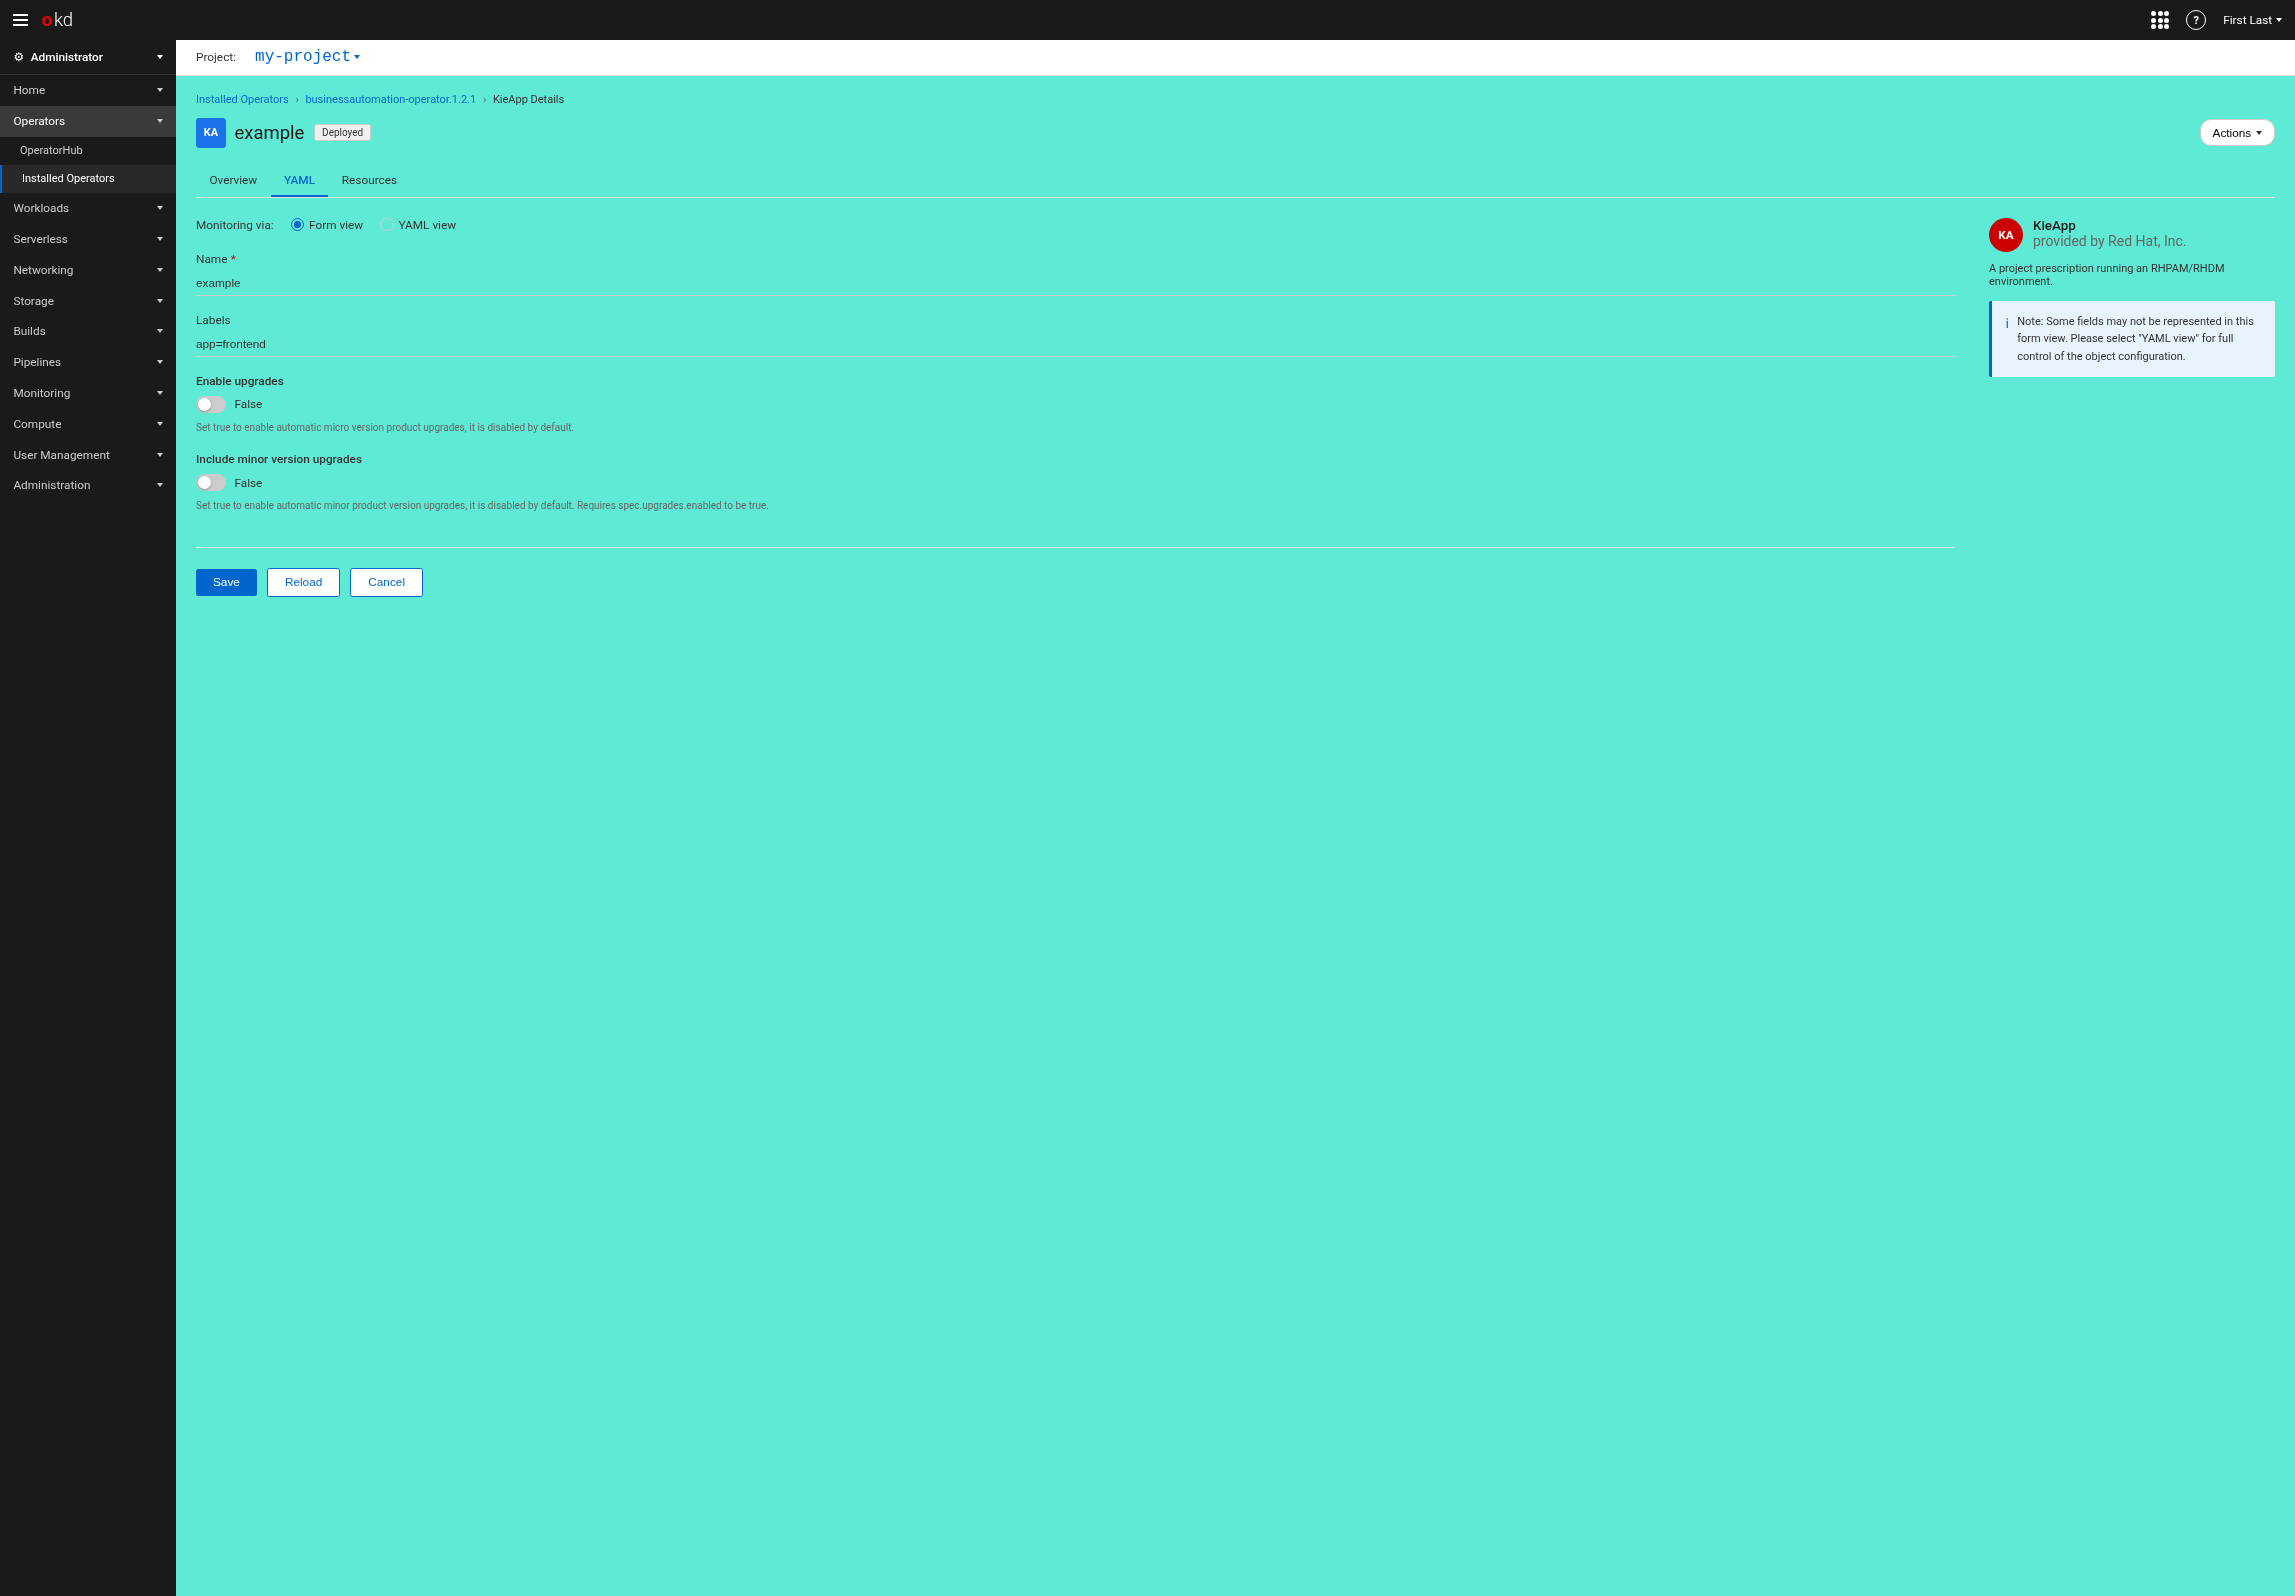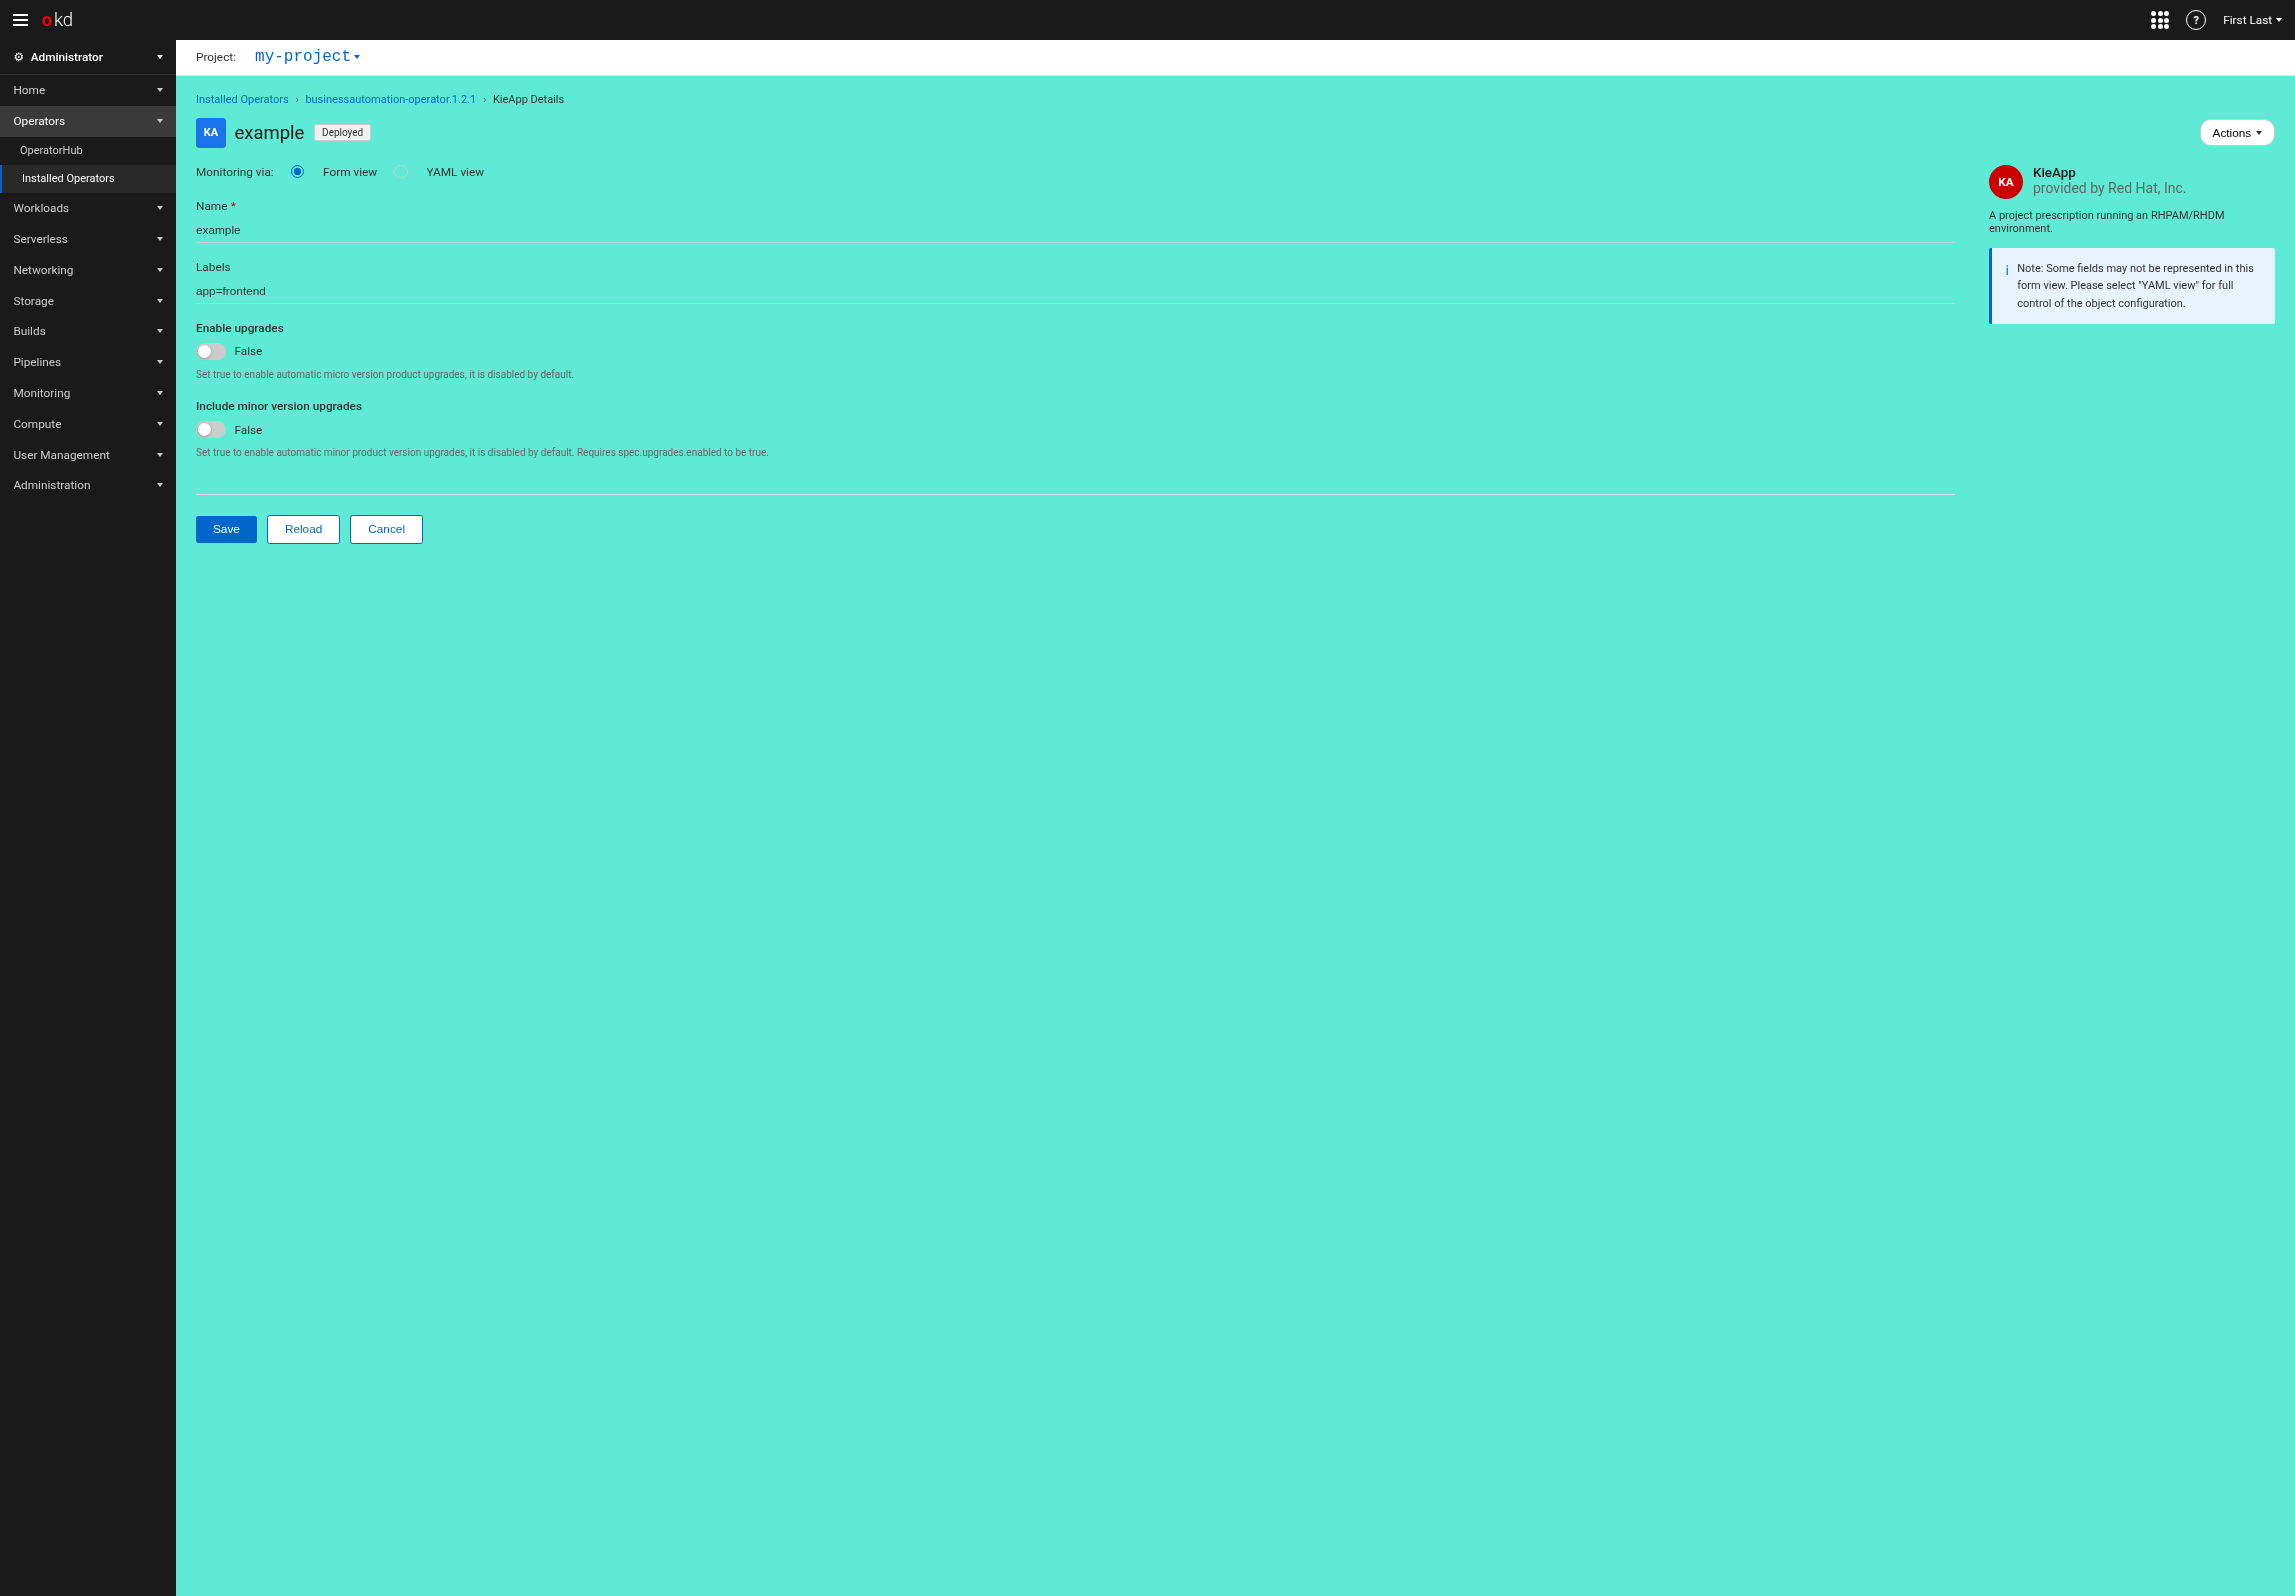--- a/index.html
+++ b/index.html
@@ -75,21 +75,21 @@
     .tabs { display: flex; border-bottom: 0.8px solid #e0e0e0; margin-bottom: 20px; }
     .tab { padding: 8.4px 13.4px; font-size: 11.8px; cursor: pointer; color: #333; border-bottom: 2.5px solid transparent; margin-bottom: -0.8px; }
     .tab.active { color: #06c; border-bottom-color: #06c; font-weight: 500; }
 
     
     .content-grid { display: grid; grid-template-columns: 1fr 286px; gap: 34px; }
 
     
     .configure-row { display: flex; align-items: center; gap: 17px; margin-bottom: 20px; }
     .configure-label { font-size: 11.8px; color: #333; }
-    .radio-option { display: flex; align-items: center; gap: 19px; cursor: pointer; font-size: 11.8px; color: #333; }
+    .radio-option { display: flex; align-items: center; gap: 5px; cursor: pointer; font-size: 11.8px; color: #333; }
     .radio-circle { width: 13.4px; height: 13.4px; border-radius: 50%; border: 1.7px solid #ccc; display: flex; align-items: center; justify-content: center; }
     .radio-circle.selected { border-color: #06c; }
     .radio-dot { width: 6.7px; height: 6.7px; border-radius: 50%; background: #06c; }
 
     .form-group { margin-bottom: 17px; }
     .form-label { font-size: 11.8px; color: #333; margin-bottom: 5px; display: flex; align-items: center; gap: 3.4px; }
     .required-star { color: #c00; }
     .form-input { width: 100%; border: none; border-bottom: 0.8px solid #ccc; padding: 5px 0; font-size: 11.8px; color: #333; outline: none; background: transparent; }
 
     .toggle-row { margin-bottom: 6.7px; display: flex; align-items: center; gap: 8.4px; }
@@ -243,20 +243,31 @@
         <span class="page-header-title">example</span>
         <span class="page-header-badge">Deployed</span>
         <div class="page-header-actions">
           <button class="actions-btn">
             <span>Actions</span>
             <span class="actions-btn-caret"></span>
           </button>
         </div>
       </div>
 
+      <div class="tabs">
+        <div class="tab">
+          <span>Overview</span>
+        </div>
+        <div class="tab active">
+          <span>YAML</span>
+        </div>
+        <div class="tab">
+          <span>Resources</span>
+        </div>
+      </div>
 
       <div class="content-grid">
 
         <div>
 
           <div class="configure-row">
             <span class="configure-label">Monitoring via:</span>
             <label class="radio-option">
               <div class="radio-circle selected">
                 <div class="radio-dot"></div>

